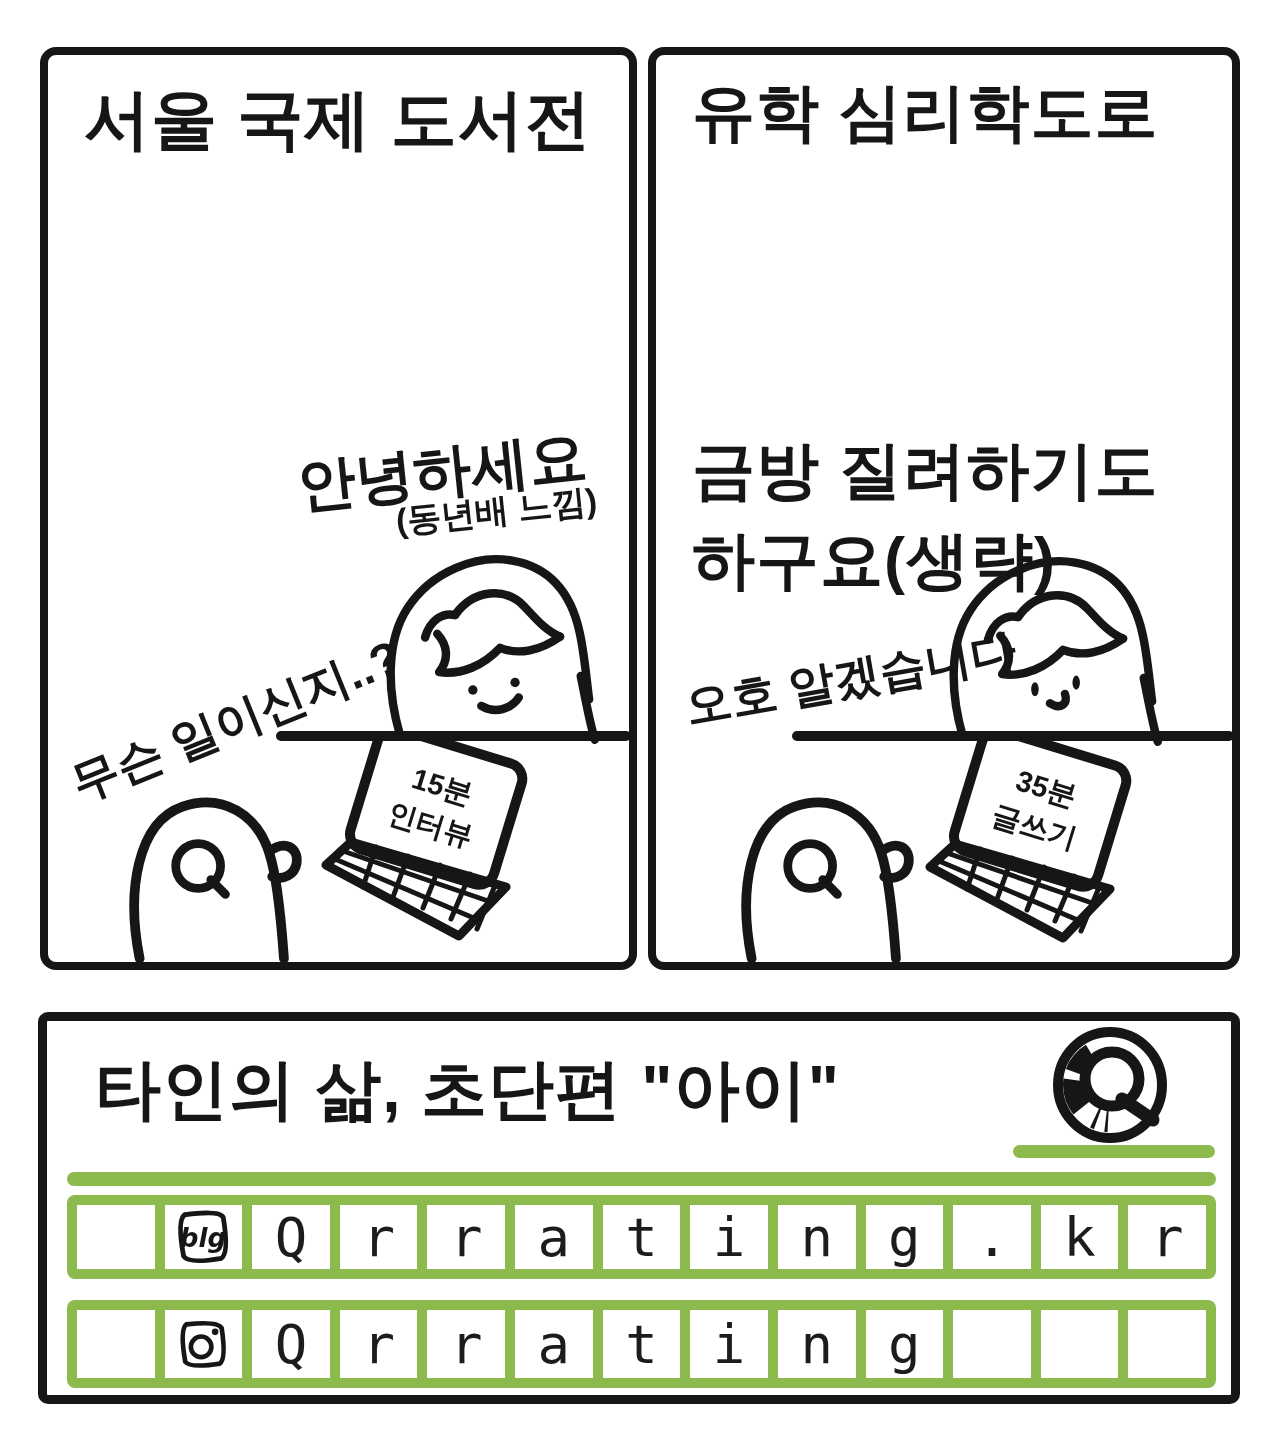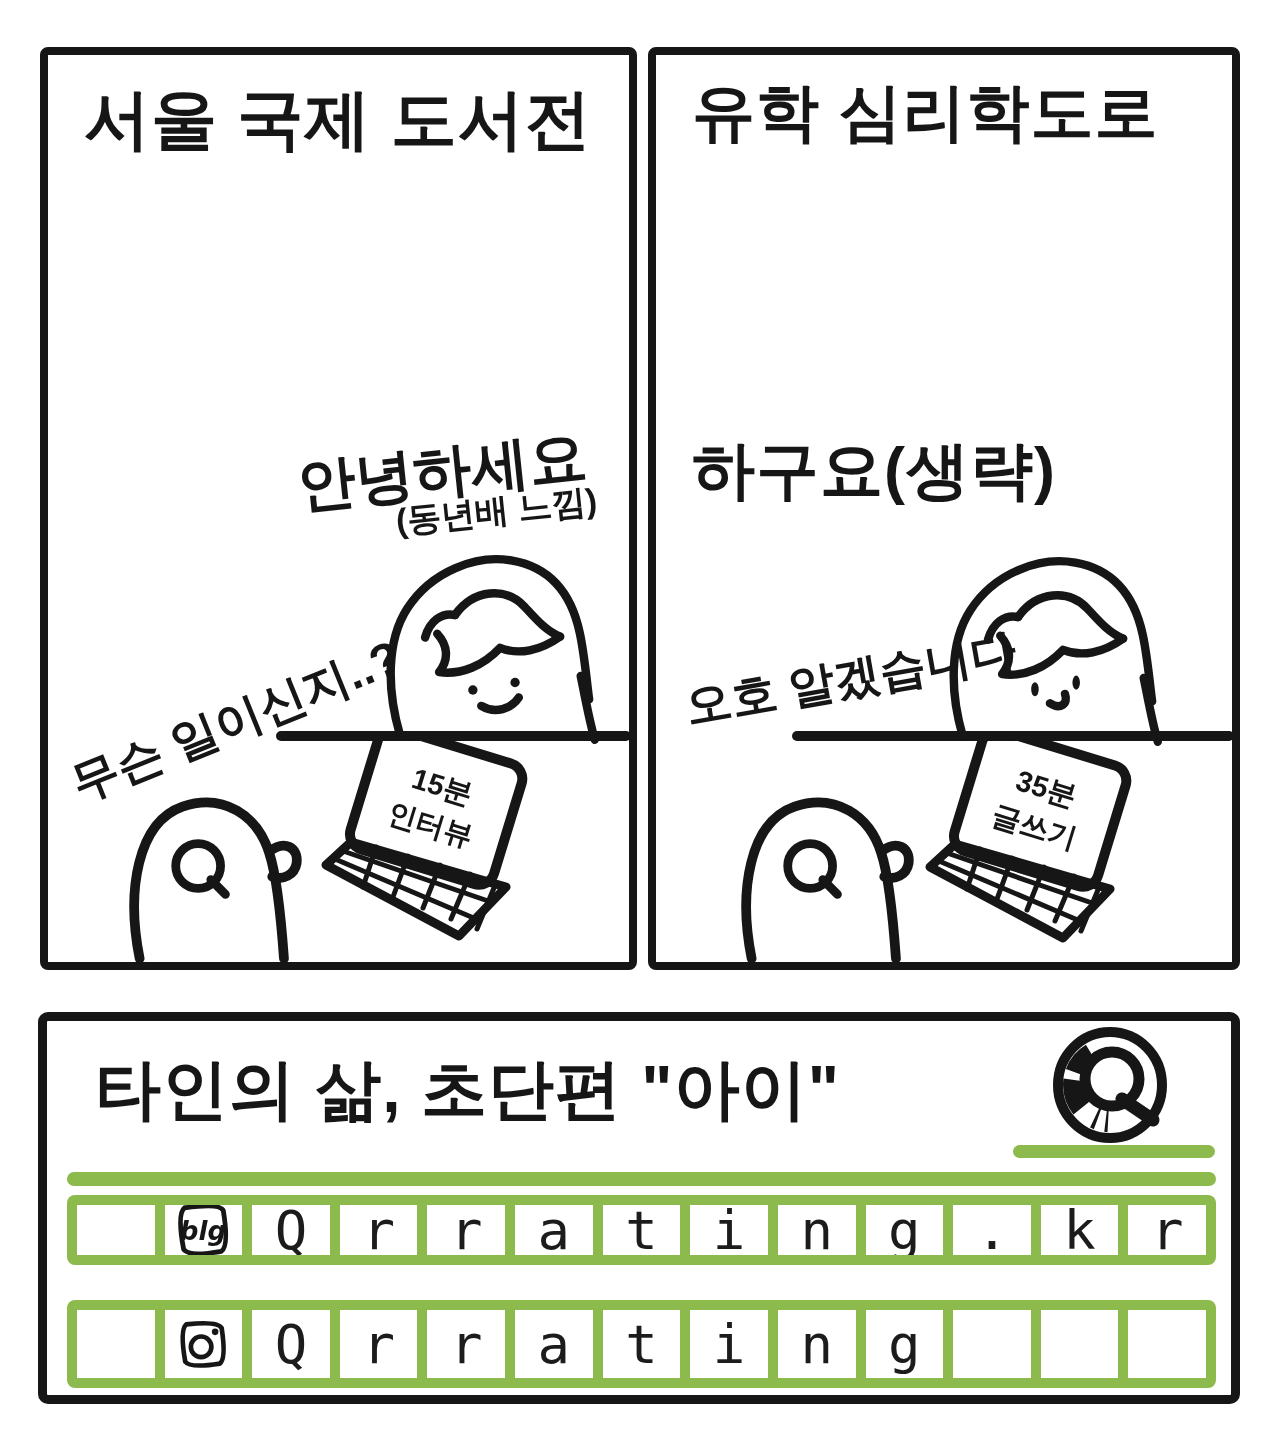--- a/index.html
+++ b/index.html
@@ -1,18 +1,18 @@
 <!DOCTYPE html>
 <html><head>
 <meta charset="utf-8">
 <style>
   html,body { margin:0; padding:0; background:#ffffff; }
   .page { position:relative; width:1280px; height:1430px; background:#fff; overflow:hidden;
           font-family:"Liberation Sans", sans-serif; color:#161616; }
-  .panel { position:absolute; background:#fff; border:8px solid #161616; border-radius:8px; }
+  .panel { position:absolute; background:#fff; border:8px solid #161616; border-radius:16px; }
   #panel1 { left:40px;  top:47px; width:581px; height:907px; }
   #panel2 { left:648px; top:47px; width:576px; height:907px; }
   #footer-panel { left:38px; top:1012px; width:1184px; height:374px; border-width:9px; border-radius:10px; }
 
   .caption { position:absolute; font-weight:600; letter-spacing:1px; white-space:nowrap; }
   #p1-caption  { left:36px; top:14px;  font-size:66px; line-height:100px; }
   #p2-caption  { left:36px; top:12px;  font-size:63px; line-height:91px; }
   #p2-caption2 { left:36px; top:370px; font-size:63px; line-height:90px; }
 
   .rot-text { position:absolute; white-space:nowrap; font-weight:600; transform-origin:left center; }
@@ -30,21 +30,21 @@
 
   
   #footer-title { position:absolute; left:48px; top:24px; font-size:66px; font-weight:600;
                   letter-spacing:1px; white-space:nowrap; }
   #footer-logo { position:absolute; left:979px; top:0px; }
   .green-line { position:absolute; background:#8DBA4D; border-radius:8px; }
   #logo-underline { left:966px; top:124px; width:202px; height:13px; }
   #full-green-line { left:20px; top:151px; width:1149px; height:14px; }
   .qr-grid { position:absolute; left:20px; width:1149px; box-sizing:border-box; background:#8DBA4D;
              border-radius:8px; padding:10px; display:grid; grid-template-columns:repeat(13,1fr); gap:10px; }
-  #grid-row1 { top:174px; height:70px; }
+  #grid-row1 { top:174px; height:84px; }
   #grid-row2 { top:279px; height:88px; }
   .cell { background:#fff; display:flex; align-items:center; justify-content:center;
           font-family:"DejaVu Sans Mono", monospace; font-size:54px; color:#1c1c1c; overflow:hidden; }
   .laptop-label { font-family:"Liberation Sans", sans-serif; font-weight:600; font-size:29px;
                   fill:#161616; text-anchor:middle; }
   .blg-text { font-family:"DejaVu Sans", sans-serif; font-style:italic; font-weight:bold;
               font-size:27px; fill:#161616; text-anchor:middle; }
 </style>
 </head>
 <body>
@@ -104,20 +104,21 @@
         <text class="laptop-label" x="121" y="100">인터뷰</text>
       </g>
     </svg>
   </section>
 
   <section class="panel" id="panel2">
     <div class="caption" id="p2-caption">
       <div>유학 심리학도로</div>
     </div>
     <div class="caption" id="p2-caption2">
+      <div>금방 질려하기도</div>
       <div>하구요(생략)</div>
     </div>
 
     <div class="desk" id="p2-desk"></div>
 
     <svg class="art" style="left:288px; top:492px;" width="225" height="200" viewBox="0 0 240 210">
       <g class="ink" stroke-width="9">
         <path d="M 20 200 C 6 152 6 100 28 66 C 54 26 102 8 140 15 C 180 22 203 50 212 92 C 217 115 219 140 222 163"></path>
         <path d="M 213 138 C 218 162 222 185 228 206"></path>
         <path d="M 47 97 C 52 79 65 70 79 73"></path>

